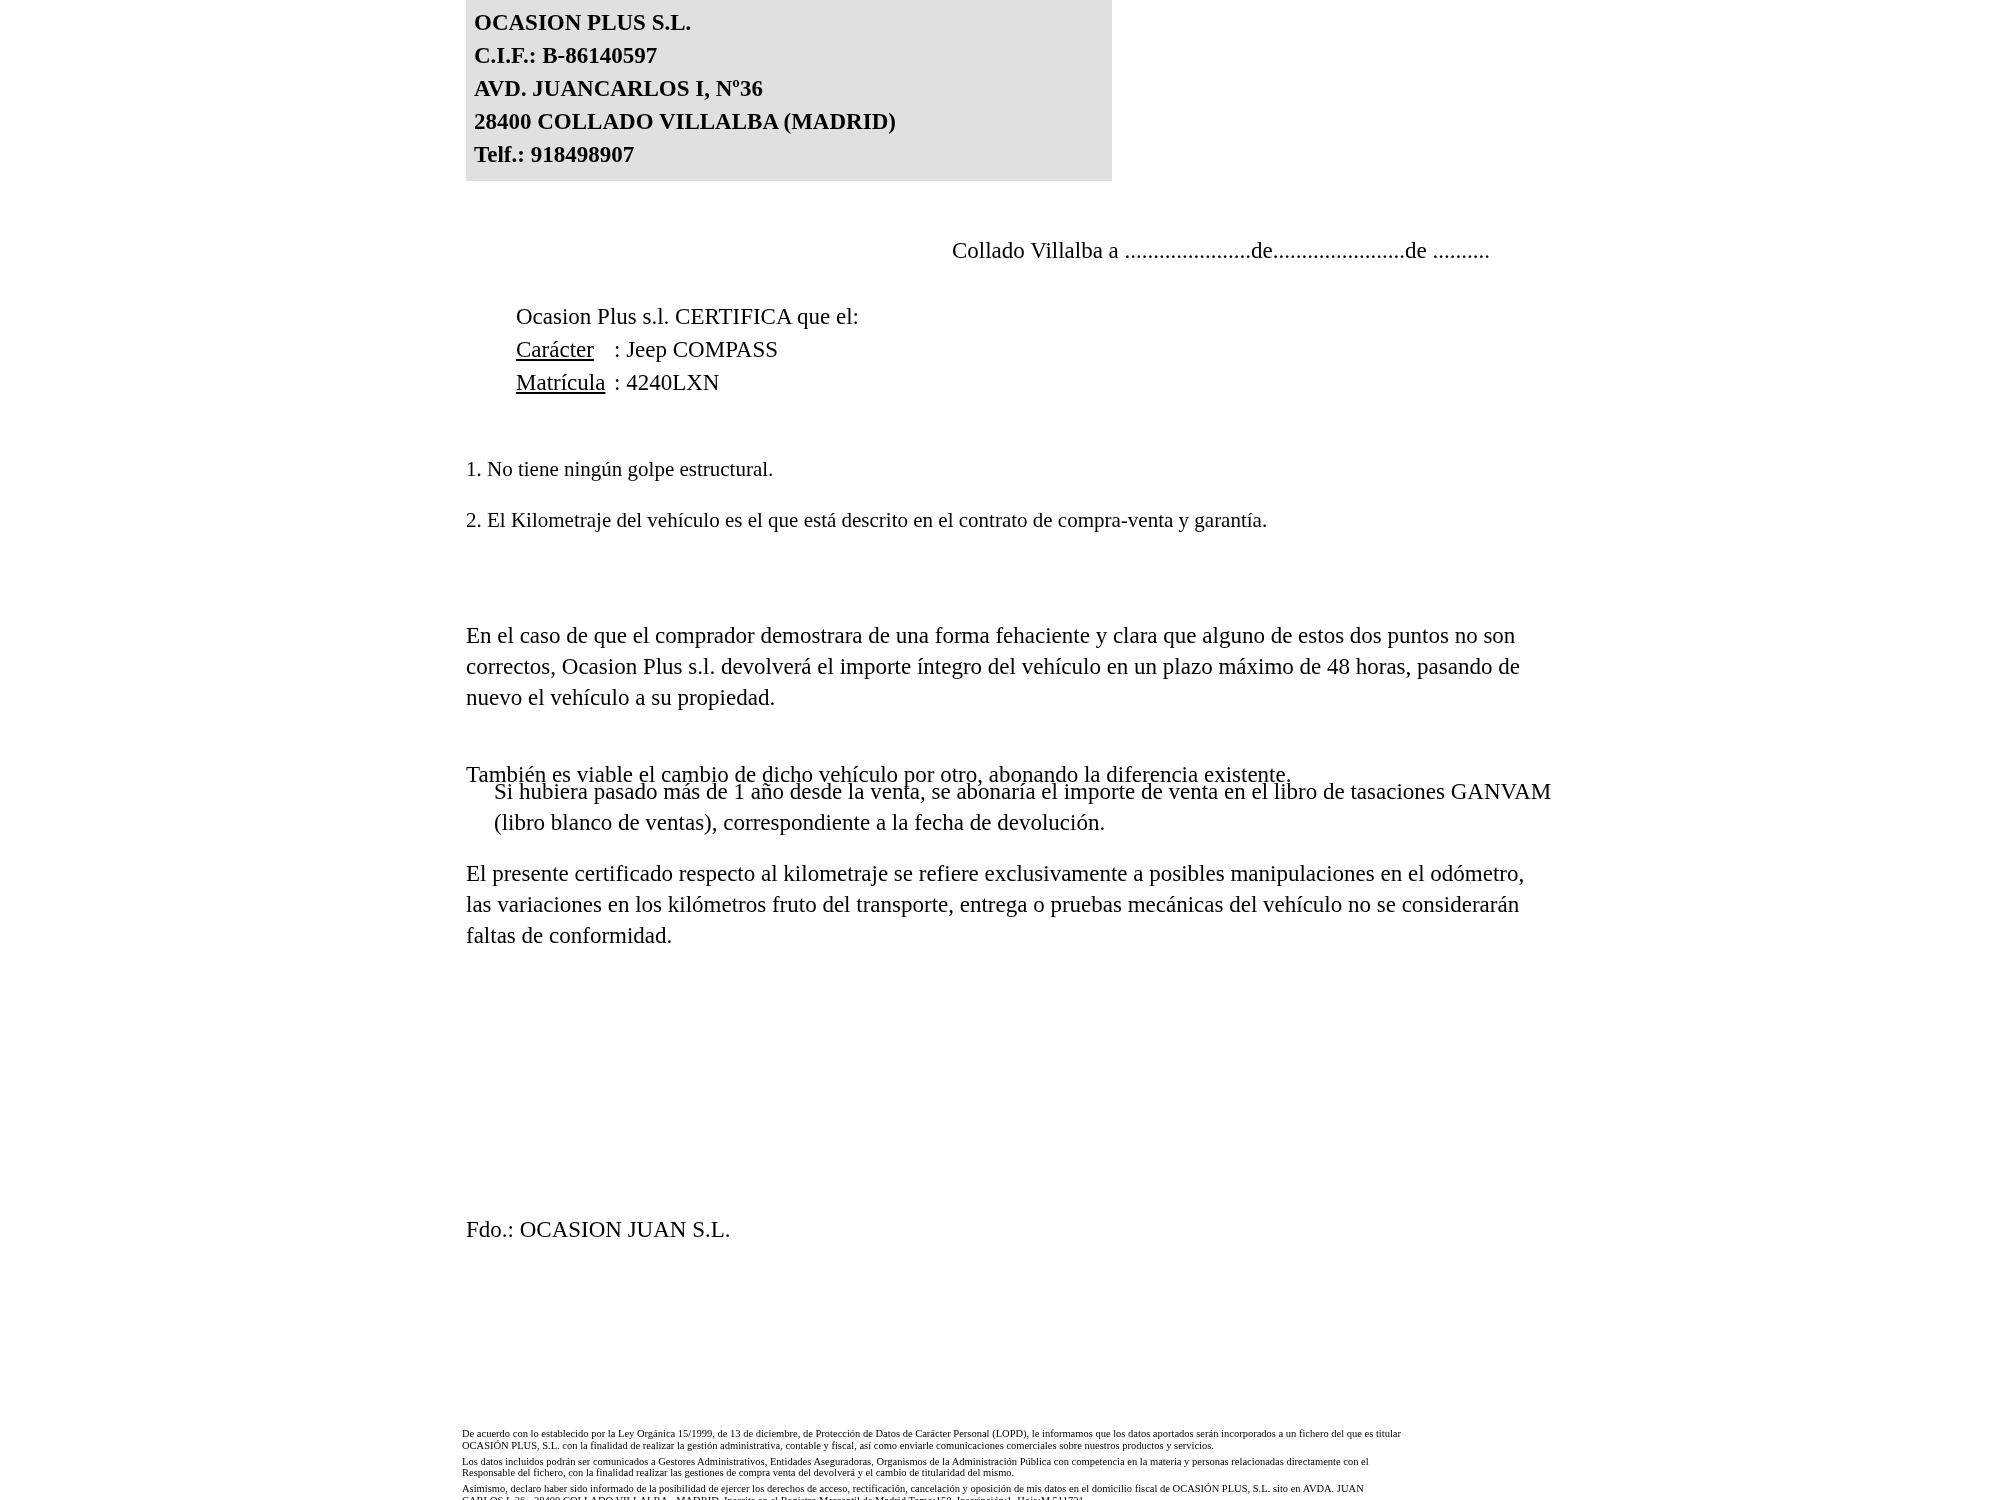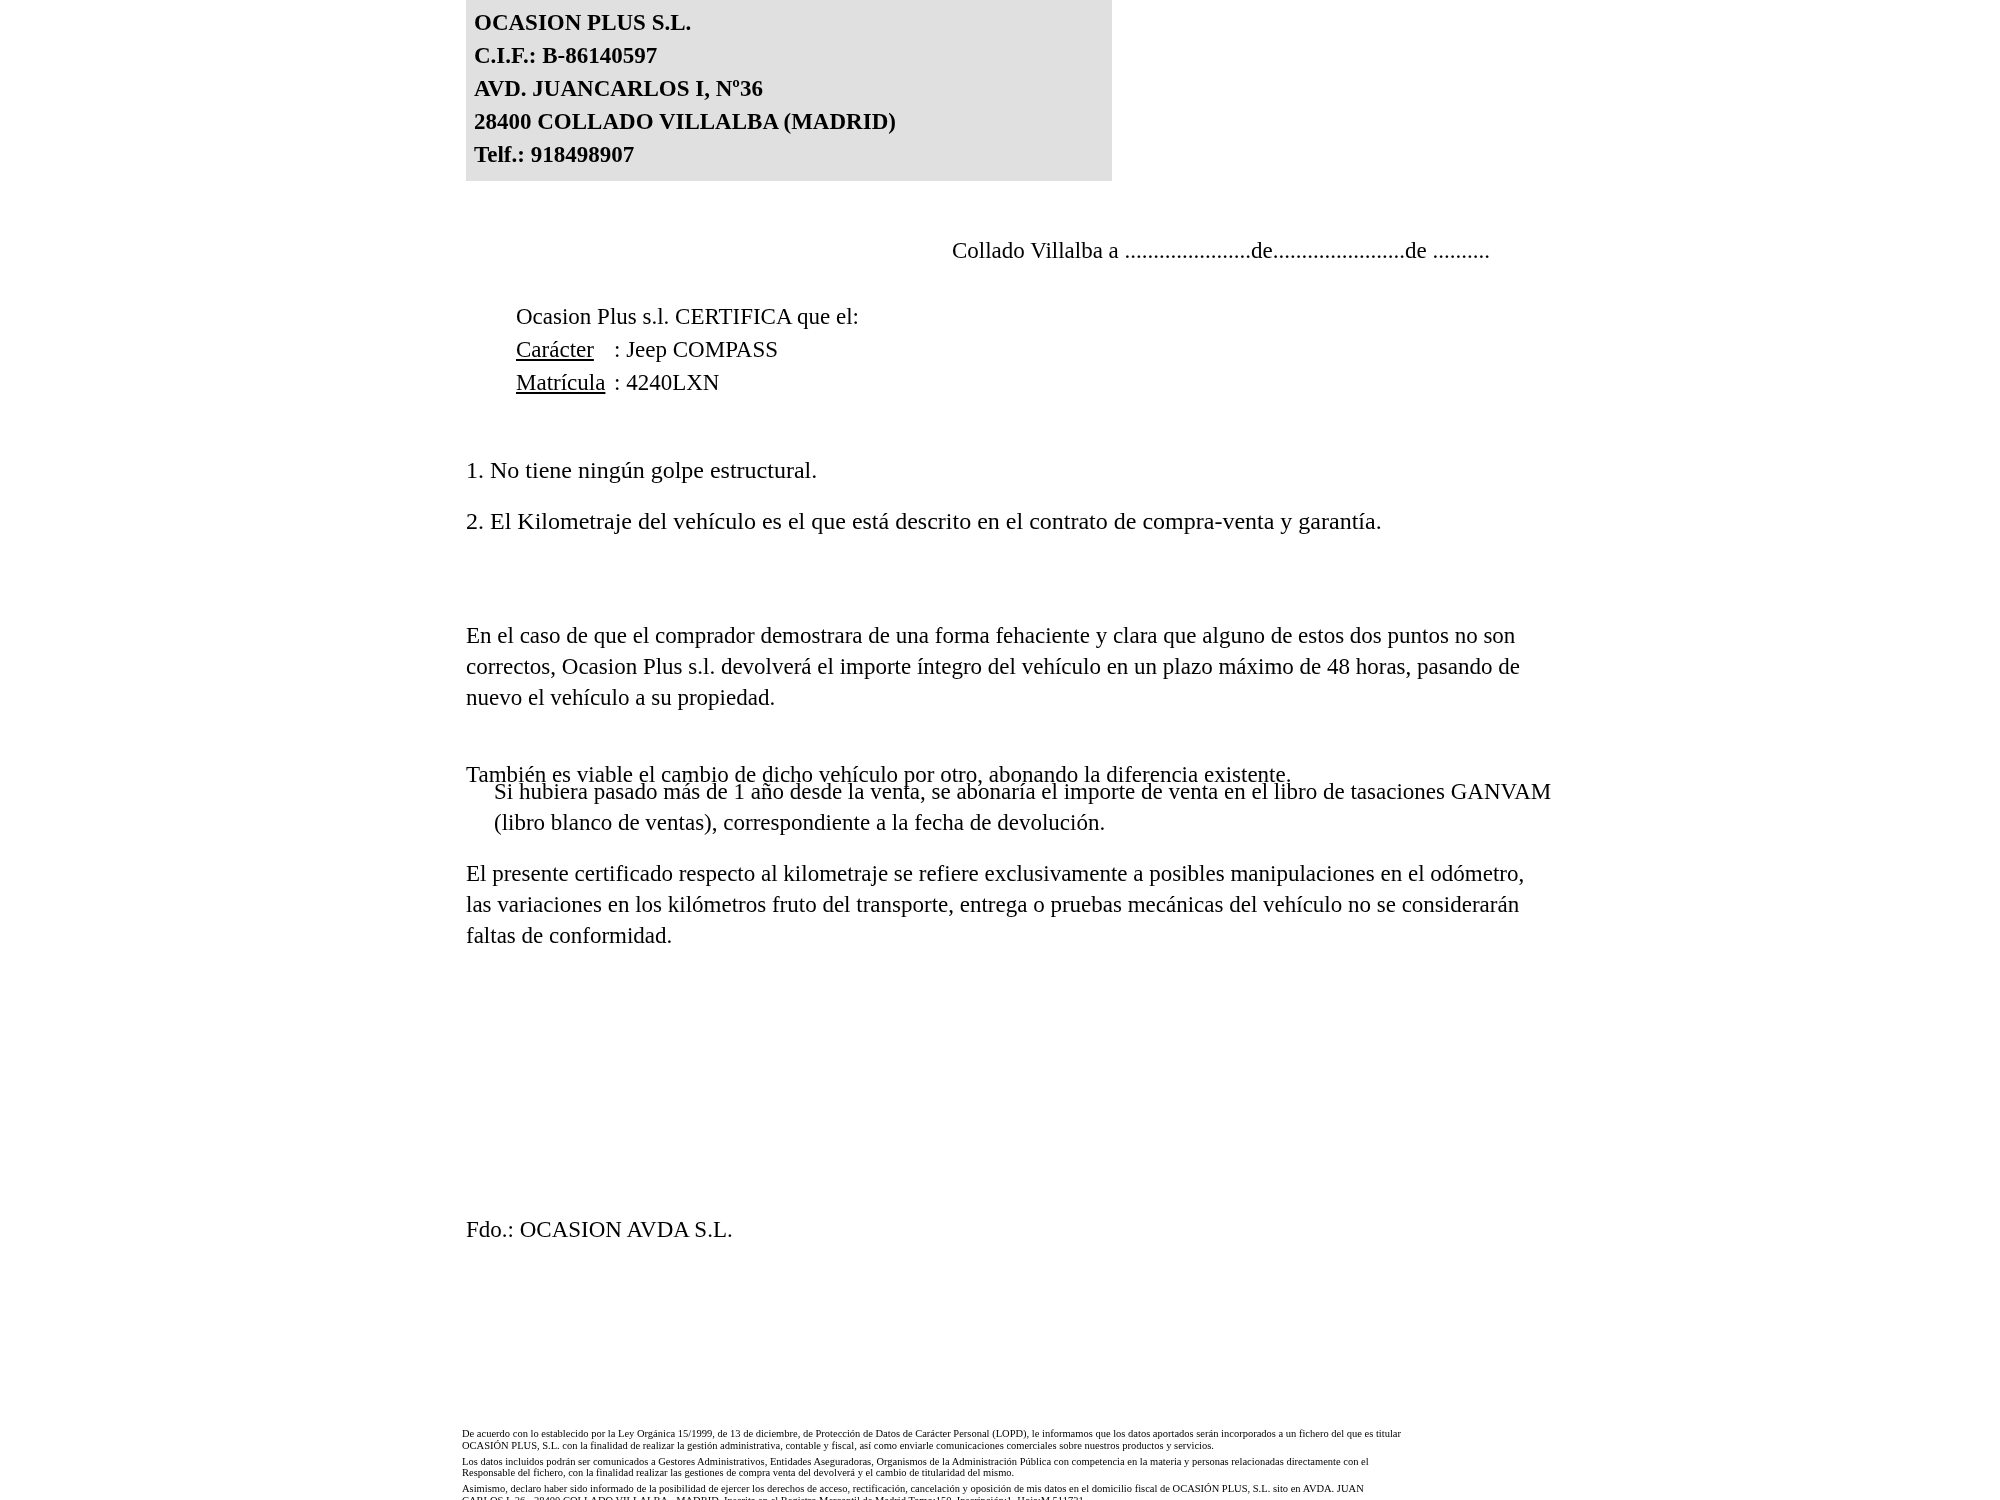--- a/index.html
+++ b/index.html
@@ -65,21 +65,21 @@
   .lbl-underline {
     text-decoration: underline;
     display: inline-block;
     min-width: 98px;
   }
 
   
   .point {
     position: absolute;
     left: 466px;
-    font-size: 24px;
+    font-size: 21px;
     white-space: nowrap;
   }
   .point-1 { top: 457px; }
   .point-2 { top: 508px; }
 
   
   .para {
     position: absolute;
     left: 466px;
     width: 1075px;
@@ -143,21 +143,21 @@
   </div>
 
   <div class="point point-1">1. No tiene ningún golpe estructural.</div>
   <div class="point point-2">2. El Kilometraje del vehículo es el que está descrito en el contrato de compra-venta y garantía.</div>
 
   <div class="para para-1">En el caso de que el comprador demostrara de una forma fehaciente y clara que alguno de estos dos puntos no son correctos, Ocasion Plus s.l. devolverá el importe íntegro del vehículo en un plazo máximo de 48 horas, pasando de nuevo el vehículo a su propiedad.</div>
   <div class="para para-2">También es viable el cambio de dicho vehículo por otro, abonando la diferencia existente.</div>
   <div class="para para-3">Si hubiera pasado más de 1 año desde la venta, se abonaría el importe de venta en el libro de tasaciones GANVAM (libro blanco de ventas), correspondiente a la fecha de devolución.</div>
   <div class="para para-4">El presente certificado respecto al kilometraje se refiere exclusivamente a posibles manipulaciones en el odómetro, las variaciones en los kilómetros fruto del transporte, entrega o pruebas mecánicas del vehículo no se considerarán faltas de conformidad.</div>
 
-  <div class="signature">Fdo.: OCASION AVDA S.L.</div>
+  <div class="signature">Fdo.: OCASION JUAN S.L.</div>
 
   <div class="legal">
     <p>De acuerdo con lo establecido por la Ley Orgánica 15/1999, de 13 de diciembre, de Protección de Datos de Carácter Personal (LOPD), le informamos que los datos aportados serán incorporados a un fichero del que es titular</p>
     <p>OCASIÓN PLUS, S.L. con la finalidad de realizar la gestión administrativa, contable y fiscal, así como enviarle comunicaciones comerciales sobre nuestros productos y servicios.</p>
     <p class="gap">Los datos incluidos podrán ser comunicados a Gestores Administrativos, Entidades Aseguradoras, Organismos de la Administración Pública con competencia en la materia y personas relacionadas directamente con el</p>
     <p>Responsable del fichero, con la finalidad realizar las gestiones de compra venta del devolverá y el cambio de titularidad del mismo.</p>
     <p class="gap">Asimismo, declaro haber sido informado de la posibilidad de ejercer los derechos de acceso, rectificación, cancelación y oposición de mis datos en el domicilio fiscal de OCASIÓN PLUS, S.L. sito en AVDA. JUAN</p>
     <p>CARLOS I, 36 - 28400 COLLADO VILLALBA - MADRID. Inscrita en el Registro Mercantil de Madrid Tomo:150, Inscripción:1, Hoja:M 511731</p>
   </div>
 

